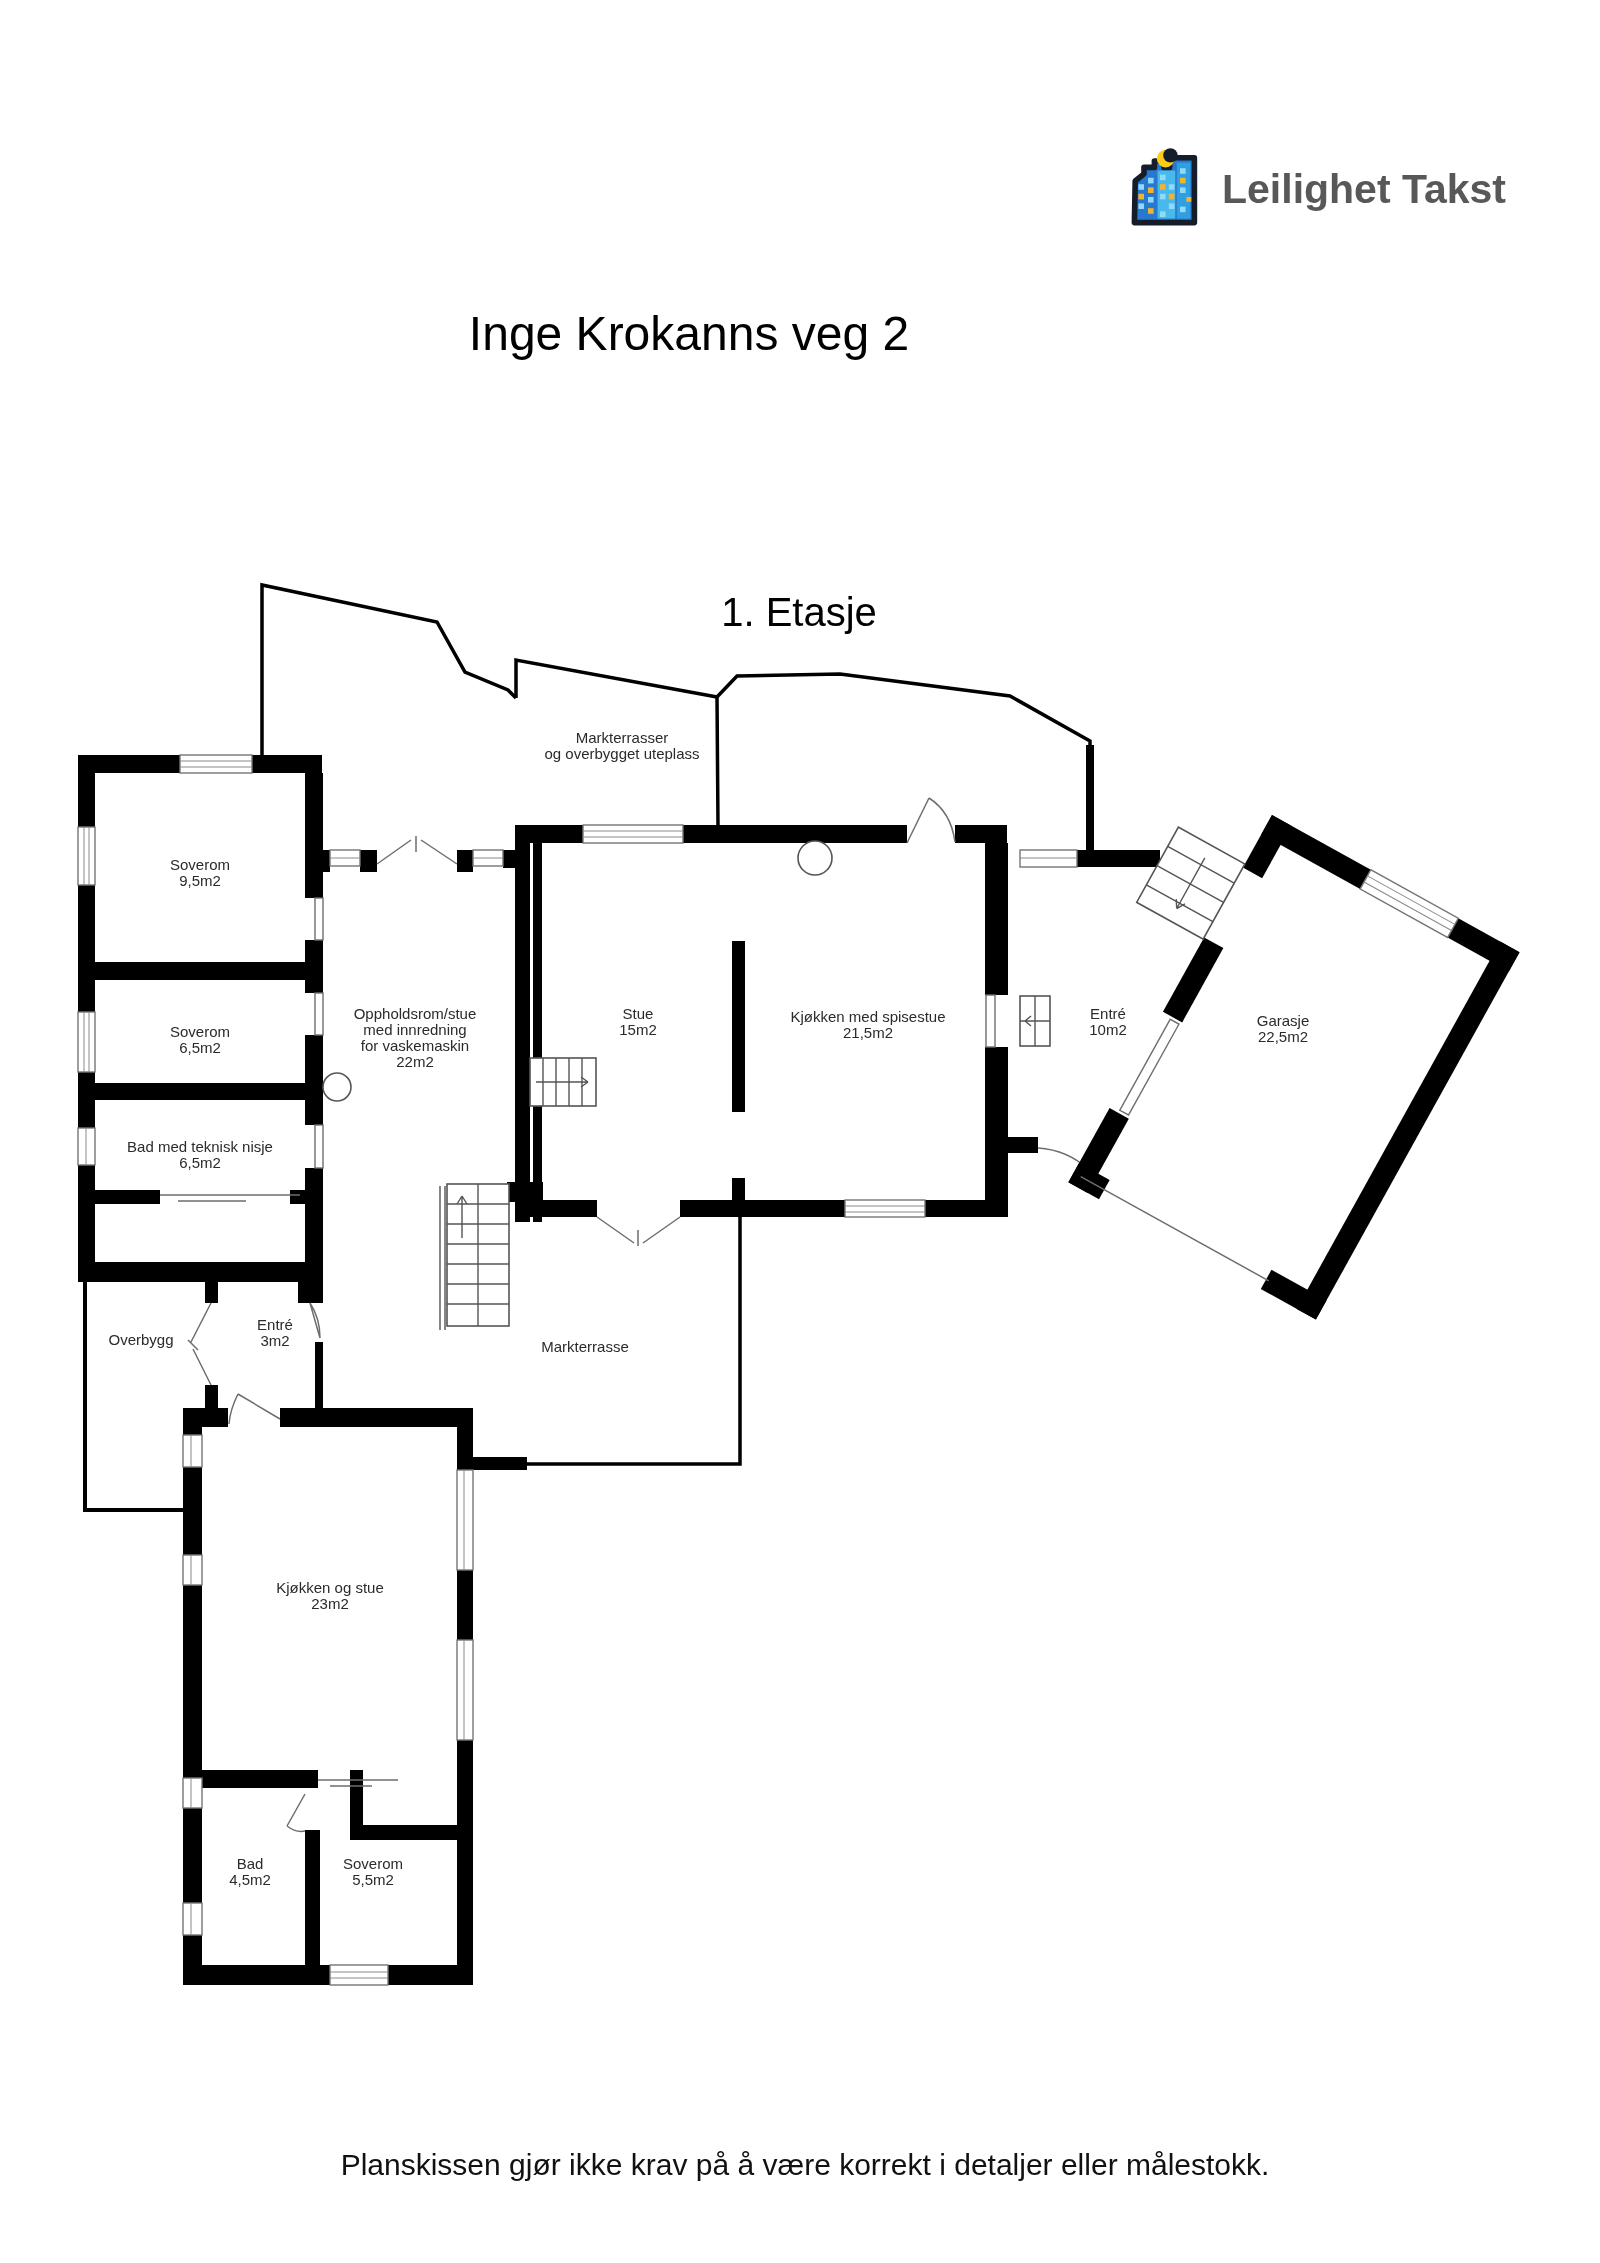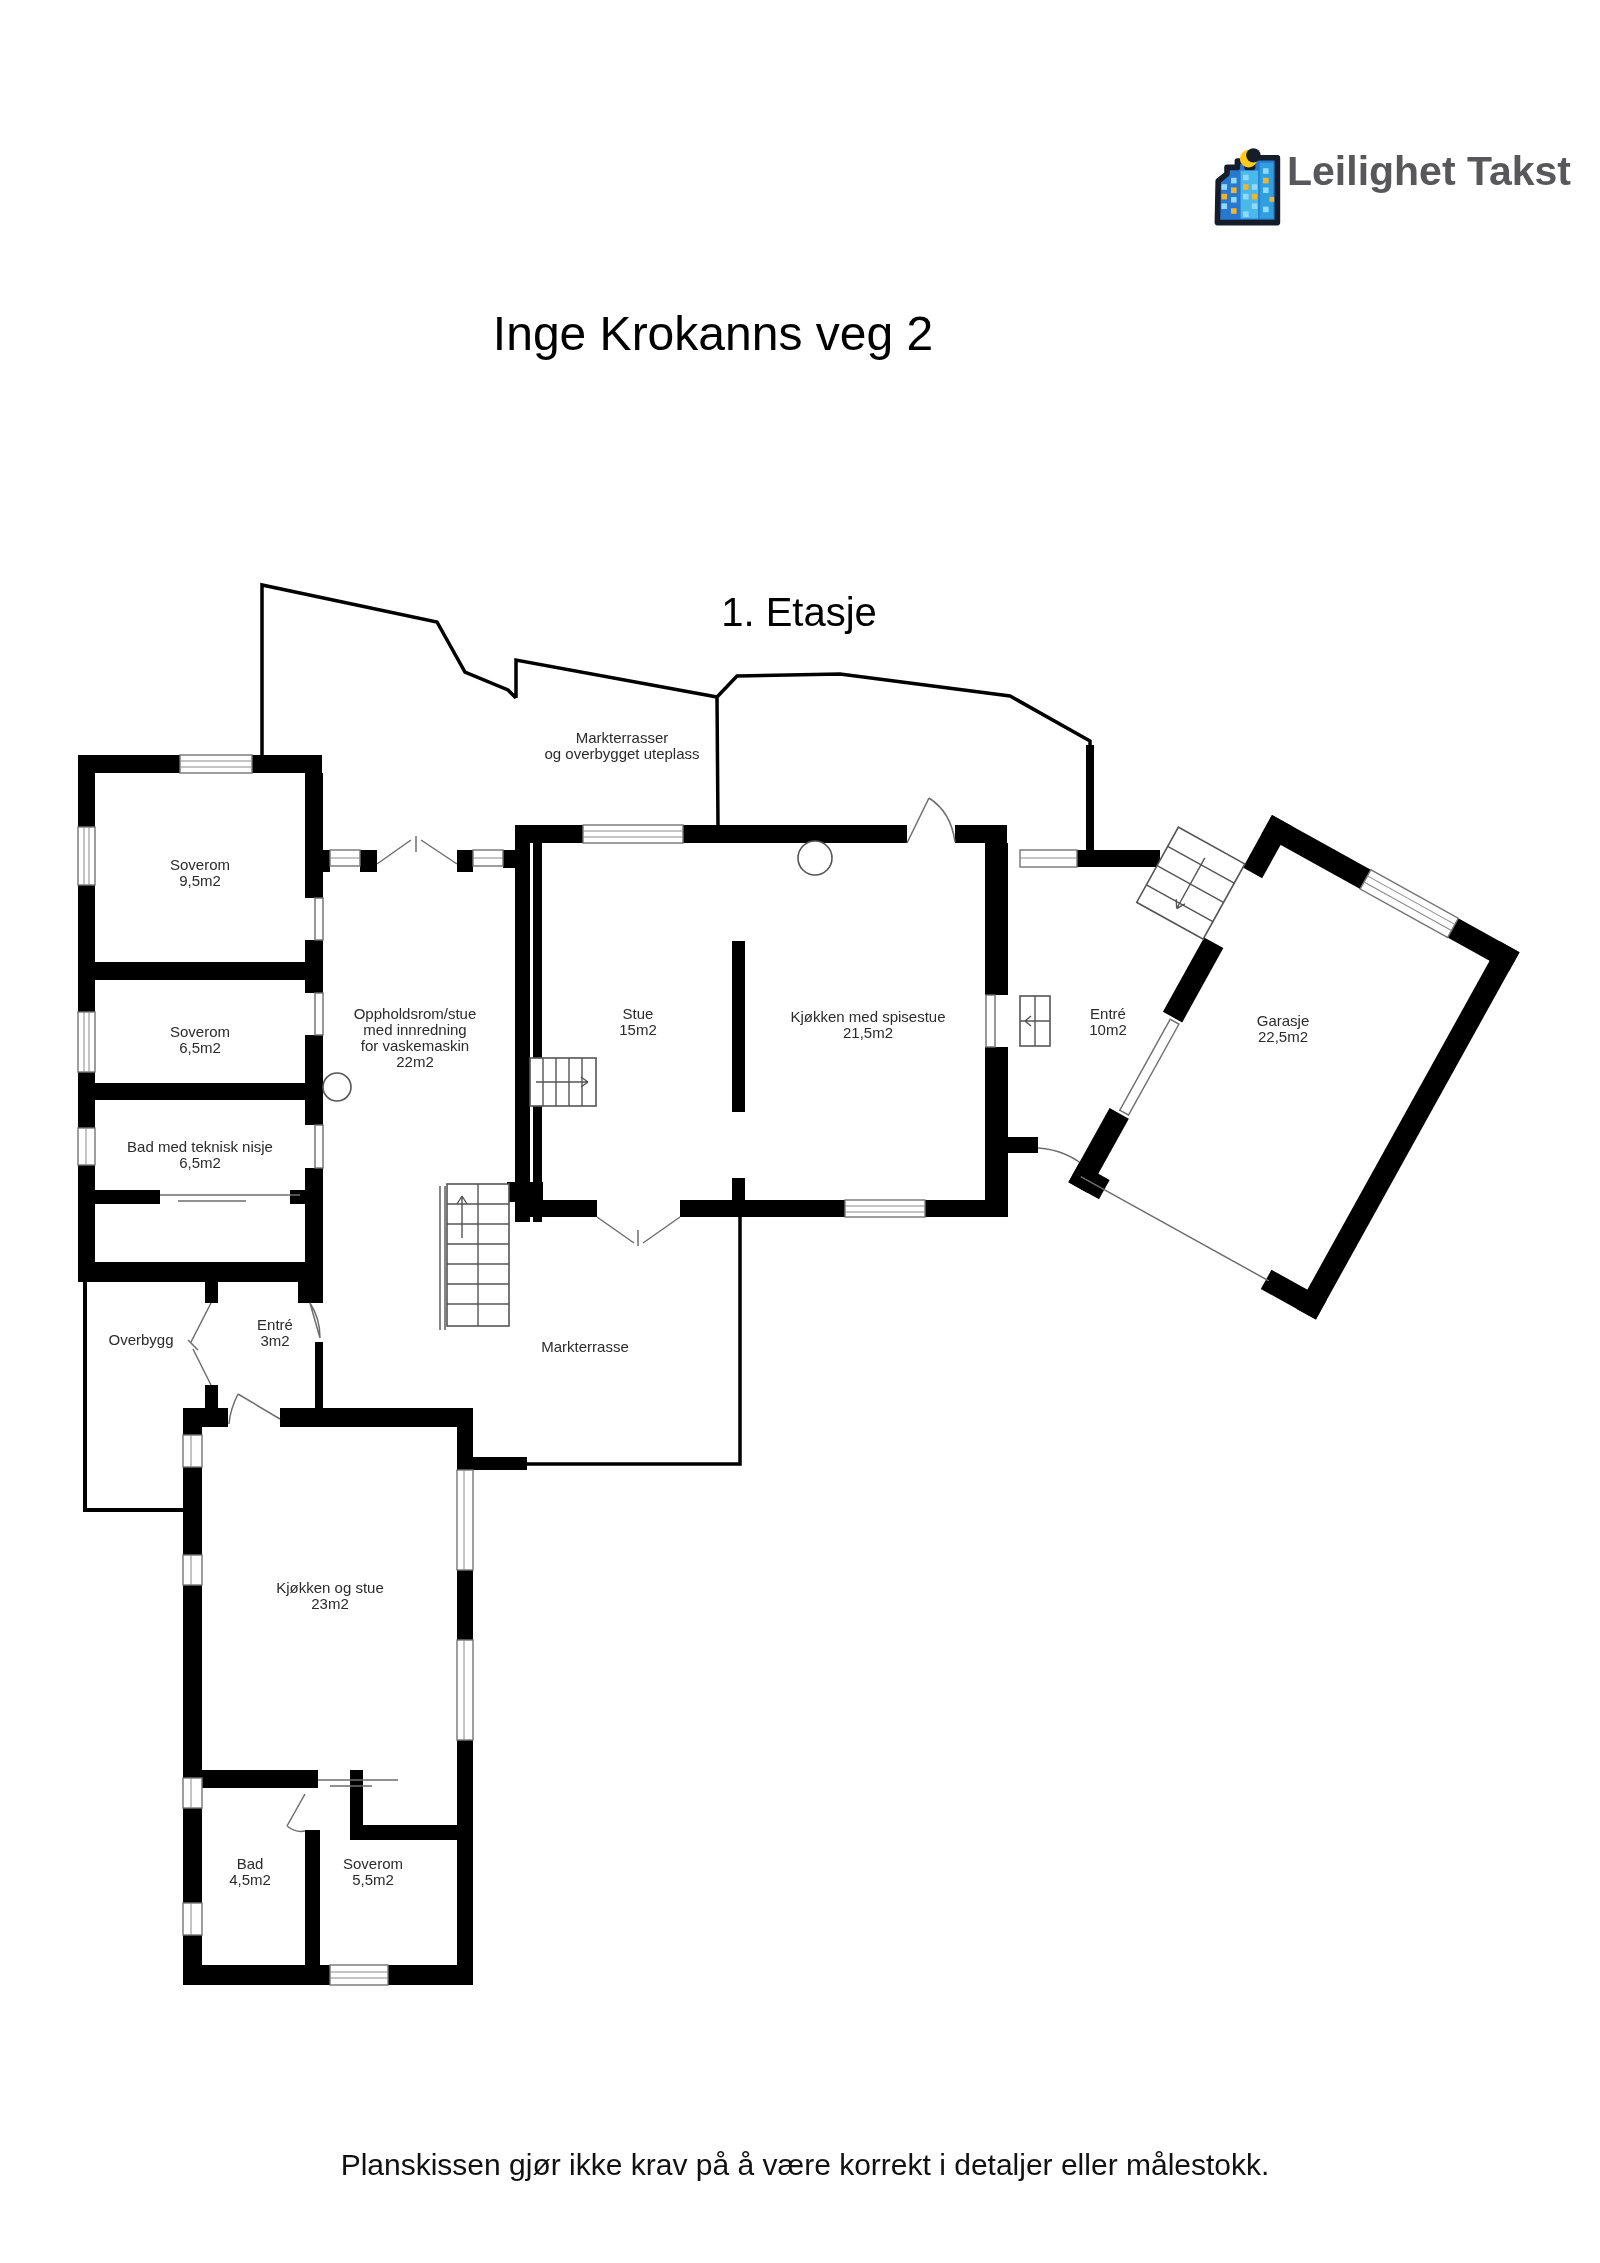--- a/index.html
+++ b/index.html
@@ -1,20 +1,20 @@
 <!DOCTYPE html>
 <html><head>
 <meta charset="utf-8">
 <style>
   html,body{margin:0;padding:0;background:#fff;}
   .page{position:relative;width:1600px;height:2263px;background:#ffffff;overflow:hidden;
         font-family:"Liberation Sans", sans-serif;color:#000;}
-  .logo{position:absolute;left:1207px;top:148px;display:flex;align-items:flex-start;gap:0;}
+  .logo{position:absolute;left:1124px;top:148px;display:flex;align-items:center;gap:18px;}
   .logo-text{font-size:41px;font-weight:600;color:#58585a;letter-spacing:0;}
-  .title{position:absolute;left:713px;top:306px;transform:translateX(-50%);
+  .title{position:absolute;left:689px;top:306px;transform:translateX(-50%);
          font-size:48px;font-weight:400;white-space:nowrap;}
   .floor{position:absolute;left:799px;top:544px;transform:translateX(-50%);
          font-size:40px;font-weight:400;white-space:nowrap;margin-top:46px;}
   .footer{position:absolute;left:805px;top:2148px;transform:translateX(-50%);
           font-size:30px;font-weight:400;white-space:nowrap;color:#111;}
   svg.plan{position:absolute;left:0;top:0;}
   .wall{fill:#000;stroke:none;}
   .tline{stroke:#000;stroke-width:3.5;fill:none;}
   .tline4{stroke:#000;stroke-width:4;fill:none;}
   .win{fill:#fff;stroke:#757575;stroke-width:1.4;}

